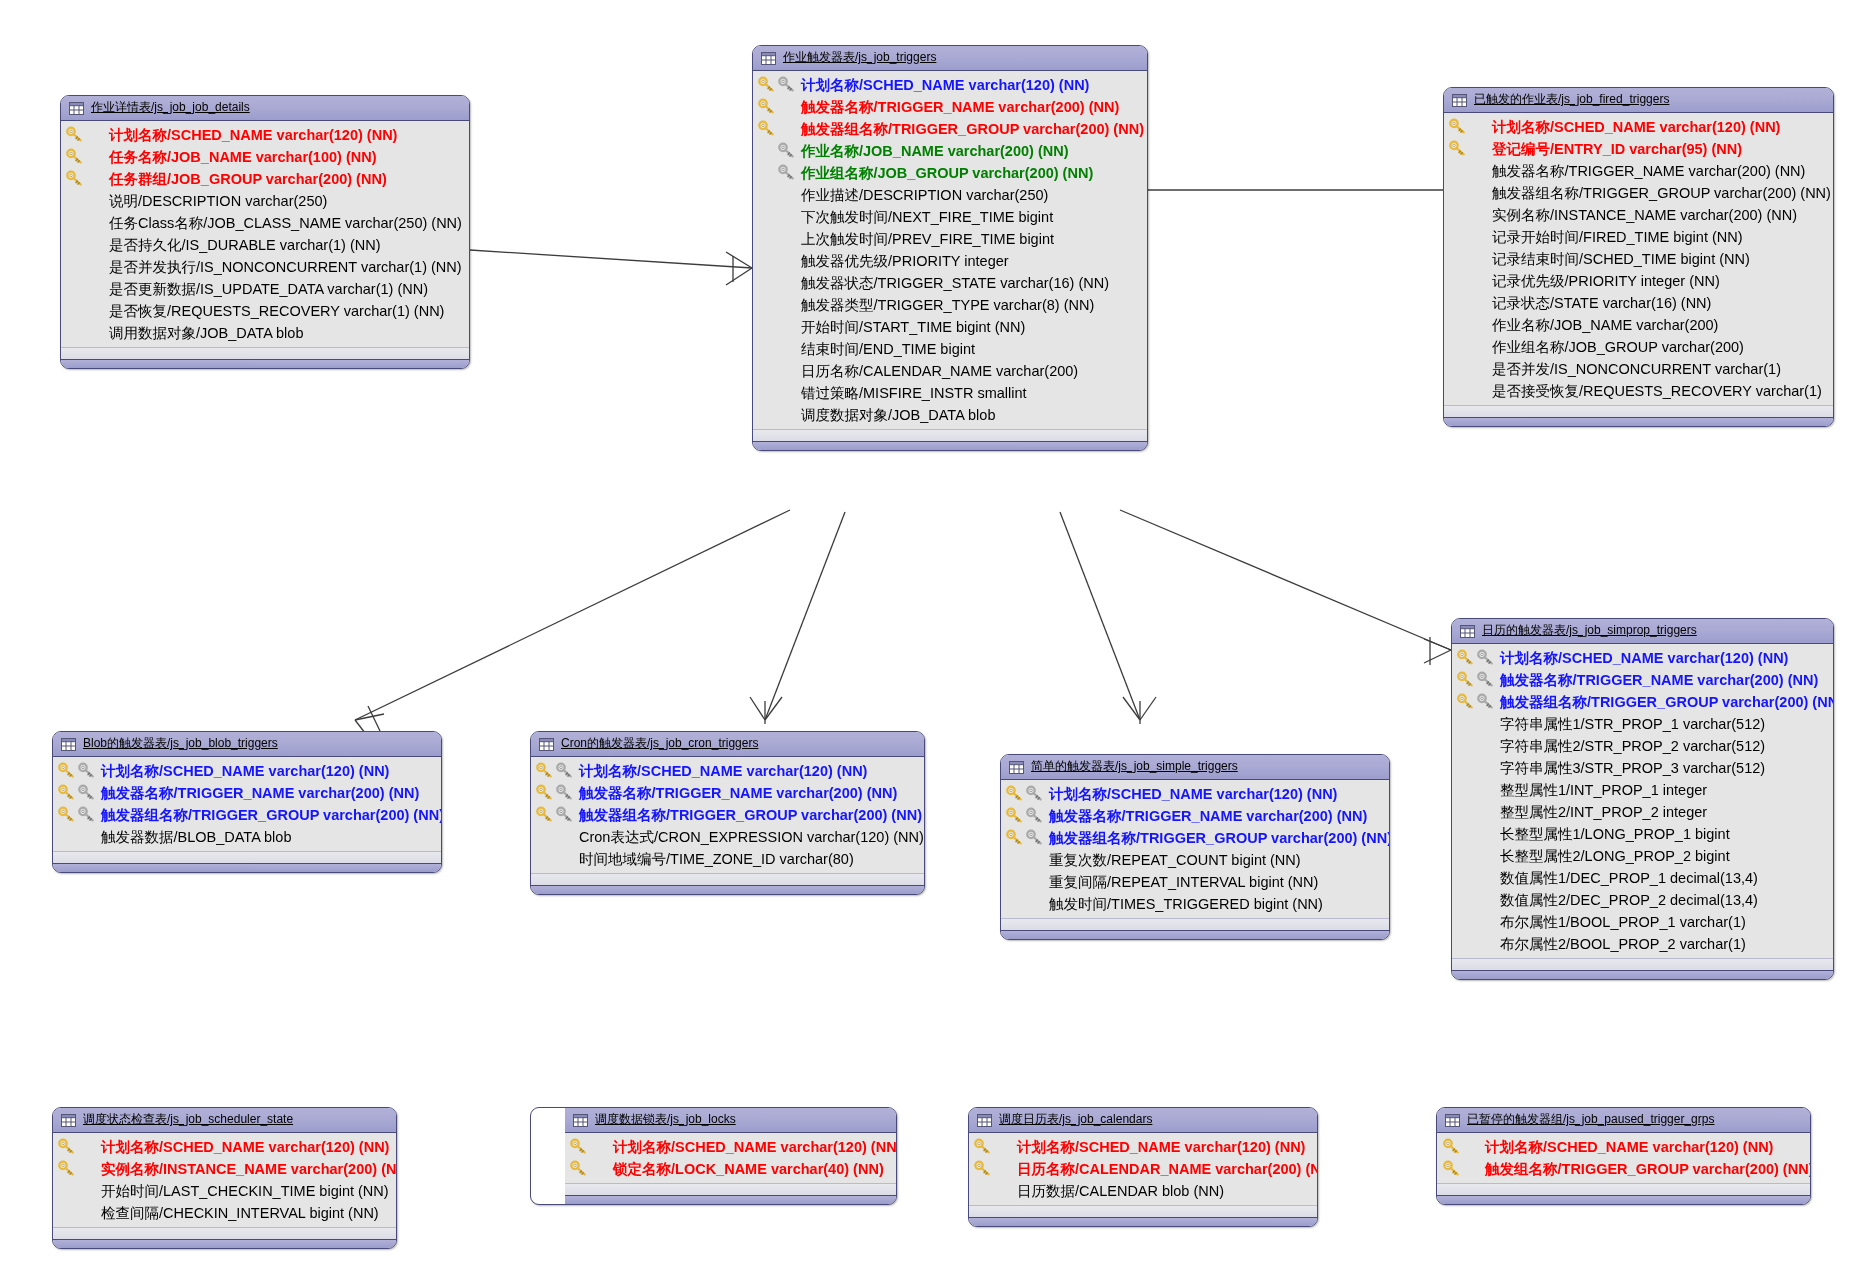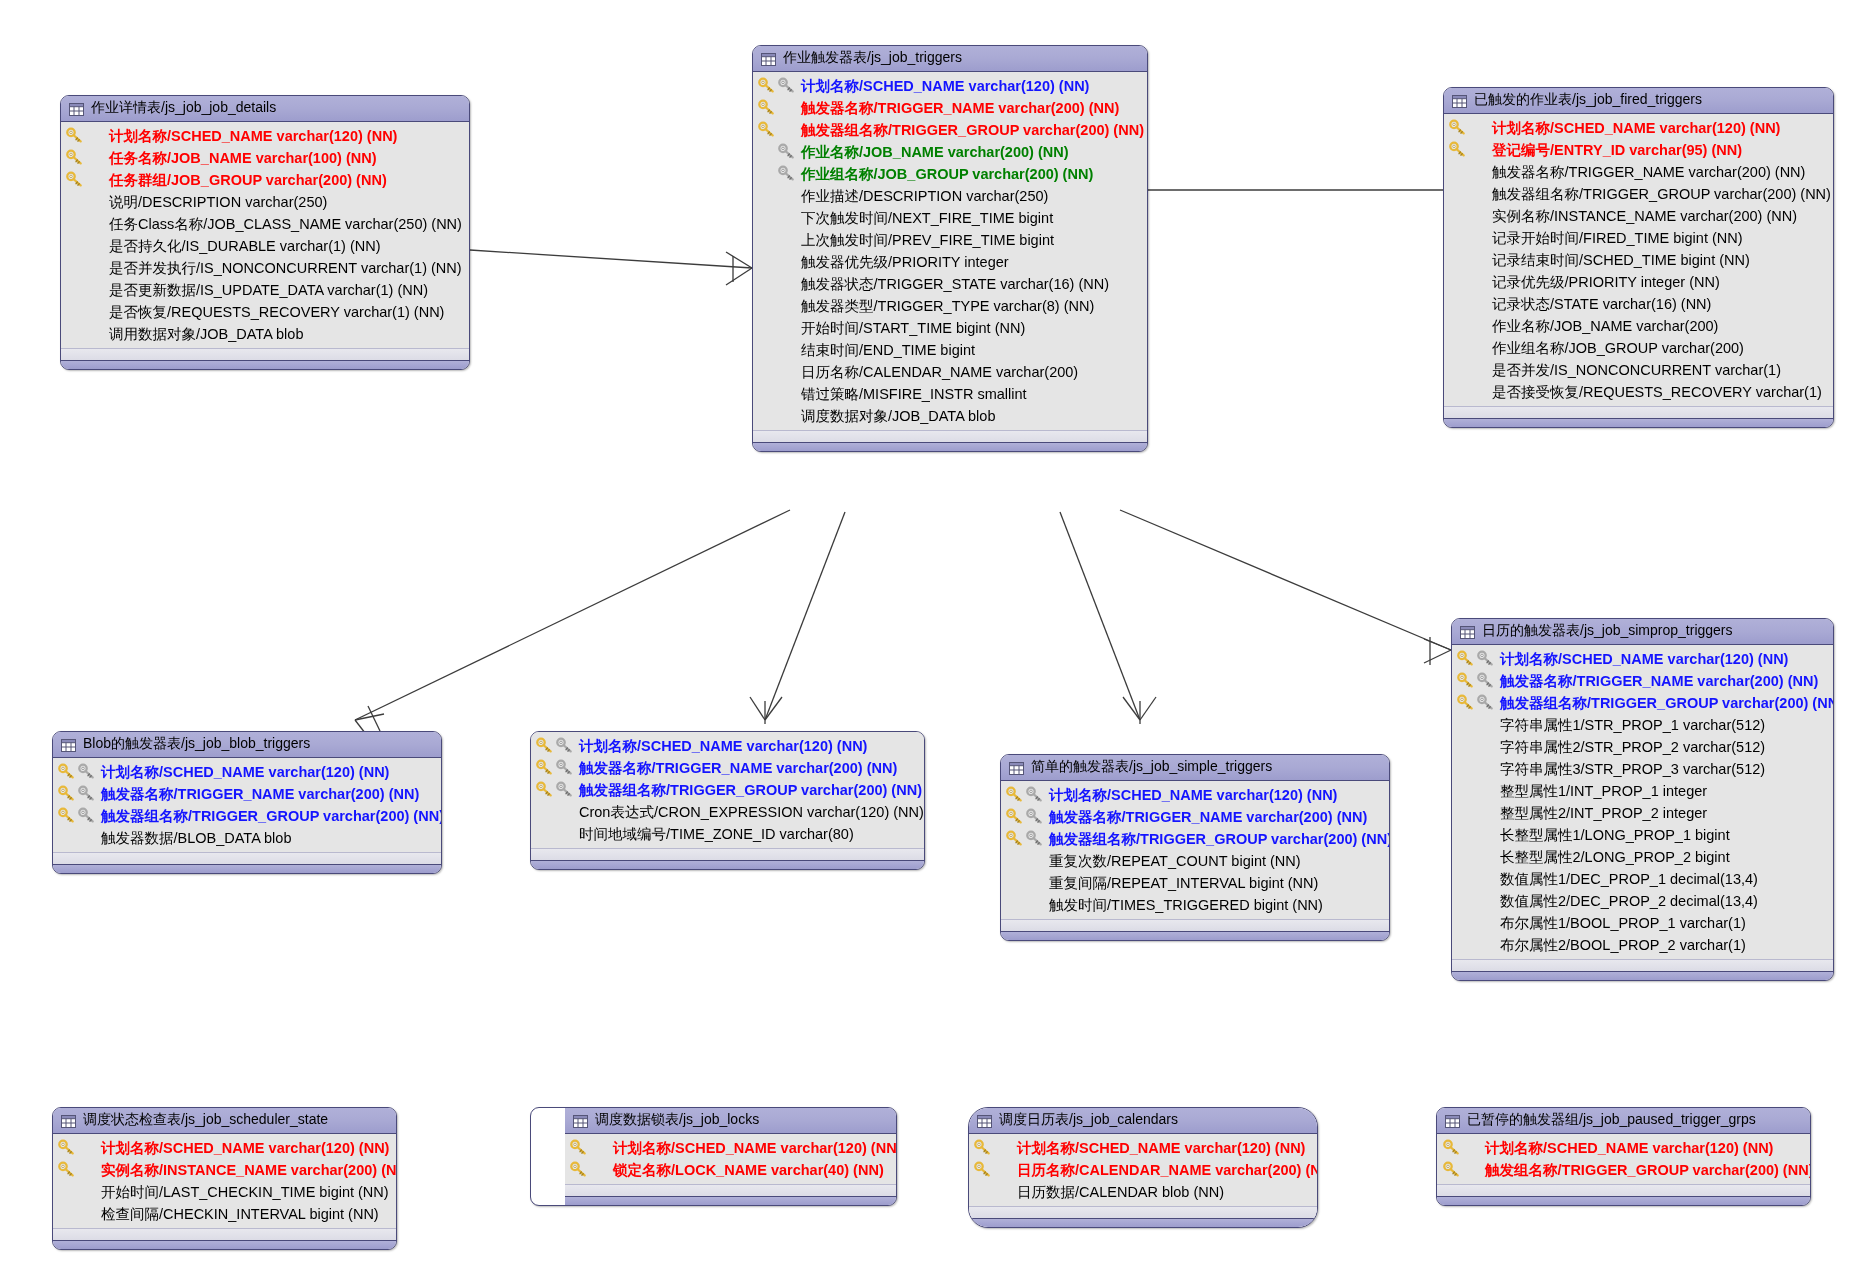--- a/index.html
+++ b/index.html
@@ -42,23 +42,24 @@
     border-bottom: 1px solid #4a4a7a;
     padding: 3px 8px 4px 8px;
     display: flex;
     align-items: center;
     gap: 7px;
     font-size: 15px;
     color: #000000;
     white-space: nowrap;
   }
   .entity-title {
-    font-size: 14px;
+    font-size: 12px;
     color: #000;
     letter-spacing: 0px;
+    text-decoration: underline;
   }
   .entity-body {
     padding: 3px 0 3px 0;
     background: #e5e5e5;
   }
   .entity-footer {
     height: 11px;
     background: linear-gradient(to bottom, #e8e8ee 0%, #dcdce6 100%);
     border-top: 1px solid #b9b9cf;
   }
@@ -648,20 +649,30 @@
           <div class="attr">
             <span class="keyslot"></span>
             <span class="keyslot"></span>
             <span class="attr-label c-black">触发器数据/BLOB_DATA blob</span>
           </div>
         </div>
         <div class="entity-footer"></div>
         <div class="entity-footer2"></div>
       </div>
       <div class="entity" style="left: 530px; top: 731px; width: 395px;">
+        <div class="entity-header">
+          <span class="tbl-icon"><svg width="15" height="13" viewBox="0 0 15 13">
+              <rect x="0.5" y="0.5" width="14" height="12" fill="#ffffff" stroke="#555577"></rect>
+              <rect x="0.5" y="0.5" width="14" height="3.2" fill="#8a8ab8" stroke="#555577"></rect>
+              <line x1="5" y1="3.7" x2="5" y2="12.5" stroke="#555577"></line>
+              <line x1="10" y1="3.7" x2="10" y2="12.5" stroke="#555577"></line>
+              <line x1="0.5" y1="8" x2="14.5" y2="8" stroke="#555577"></line>
+            </svg></span>
+          <span class="entity-title">Cron的触发器表/js_job_cron_triggers</span>
+        </div>
         <div class="entity-body">
           <div class="attr">
             <span class="keyslot"><svg width="18" height="16" viewBox="0 0 18 16">
                 <circle cx="5" cy="5.4" r="3.7" fill="none" stroke="#e8b93a" stroke-width="2.3"></circle>
                 <circle cx="5" cy="5.4" r="1.25" fill="#ffffff" stroke="#a8841c" stroke-width="0.6"></circle>
                 <path d="M7.4 8 L14.6 14.4" stroke="#e8b93a" stroke-width="2.3" stroke-linecap="round"></path>
                 <path d="M11.4 11.1 L10.1 12.6" stroke="#a8841c" stroke-width="1.5" stroke-linecap="round"></path>
                 <path d="M13.2 12.7 L12 14.1" stroke="#a8841c" stroke-width="1.5" stroke-linecap="round"></path>
               </svg></span>
             <span class="keyslot"><svg width="18" height="16" viewBox="0 0 18 16">
@@ -882,21 +893,21 @@
                 <path d="M11.4 11.1 L10.1 12.6" stroke="#a8841c" stroke-width="1.5" stroke-linecap="round"></path>
                 <path d="M13.2 12.7 L12 14.1" stroke="#a8841c" stroke-width="1.5" stroke-linecap="round"></path>
               </svg></span>
             <span class="keyslot"></span>
             <span class="attr-label c-red">锁定名称/LOCK_NAME varchar(40) (NN)</span>
           </div>
         </div>
         <div class="entity-footer"></div>
         <div class="entity-footer2"></div>
       </div>
-      <div class="entity" style="left: 968px; top: 1107px; width: 350px; border-radius: 20px;">
+      <div class="entity" style="left: 968px; top: 1107px; width: 350px;">
         <div class="entity-header">
           <span class="tbl-icon"><svg width="15" height="13" viewBox="0 0 15 13">
               <rect x="0.5" y="0.5" width="14" height="12" fill="#ffffff" stroke="#555577"></rect>
               <rect x="0.5" y="0.5" width="14" height="3.2" fill="#8a8ab8" stroke="#555577"></rect>
               <line x1="5" y1="3.7" x2="5" y2="12.5" stroke="#555577"></line>
               <line x1="10" y1="3.7" x2="10" y2="12.5" stroke="#555577"></line>
               <line x1="0.5" y1="8" x2="14.5" y2="8" stroke="#555577"></line>
             </svg></span>
           <span class="entity-title">调度日历表/js_job_calendars</span>
         </div>

